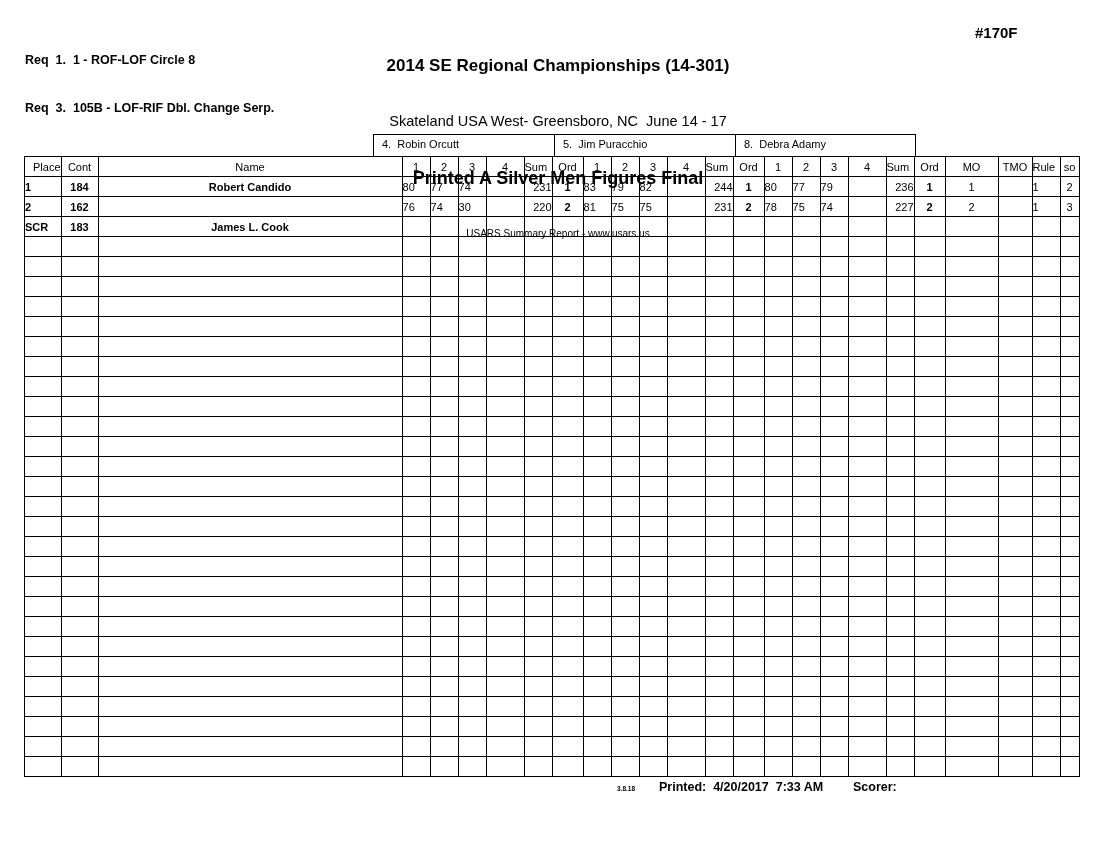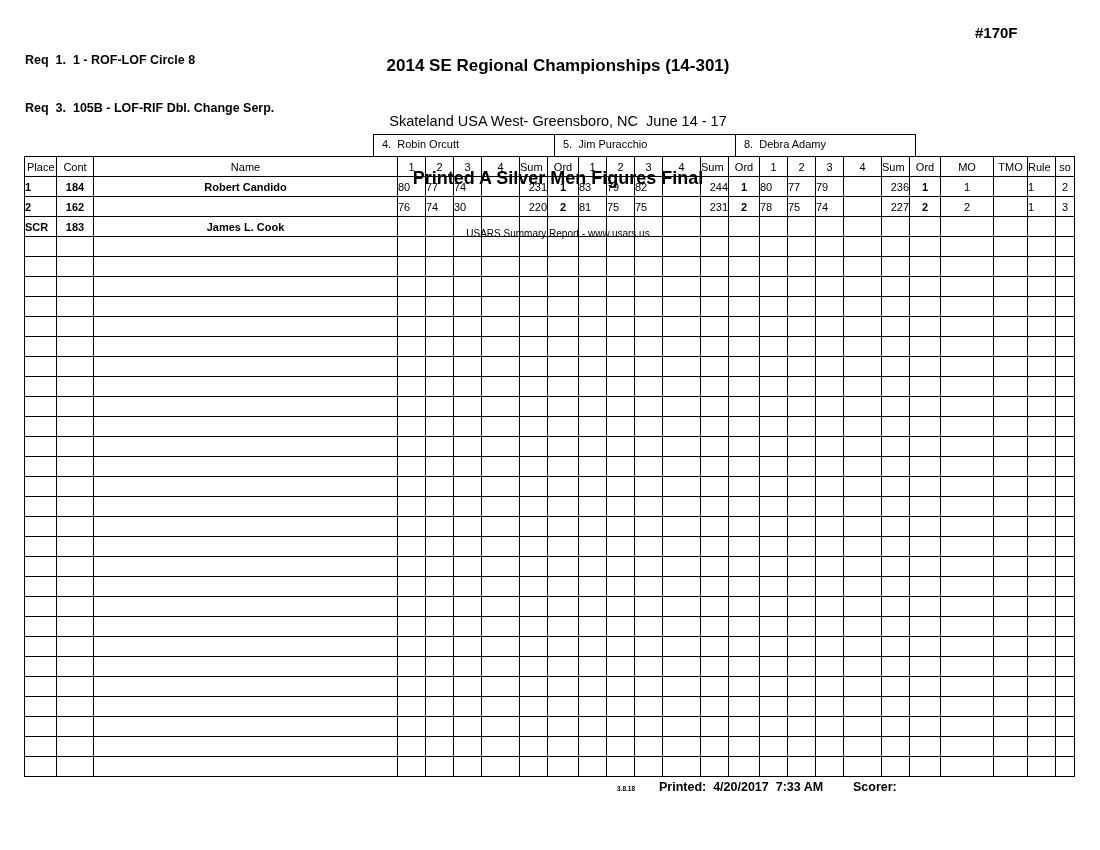--- a/index.html
+++ b/index.html
@@ -37,21 +37,21 @@
   td.c-s4    { width:38px; }
   td.c-sum   { width:28px; text-align:right; padding-right:2px; }
   td.c-ord   { width:31px; text-align:center; font-weight:bold;
                border-left:3px solid #000; border-right:3px solid #000; }
   td.c-mo    { width:53px; text-align:center; }
   td.c-tmo   { width:34px; text-align:center; }
   td.c-rule  { width:28px; text-align:left; }
   td.c-so    { width:19px; text-align:center; }
 
   td.h { font-weight:normal; }
-  td.h.c-place { padding-left:2px;margin-top:28px; }
+  td.h.c-place { padding-left:8px;margin-top:28px; }
   td.h.c-s  { text-align:center; padding-left:0; }
   td.h.c-sum { text-align:left; padding-right:0; }
 
   .ver     { position:absolute; left:617px; top:785px; font-size:6.5px; font-weight:bold; }
   .printed { position:absolute; left:659px; top:780px; font-size:12.5px; font-weight:bold; white-space:pre; }
   .scorer  { position:absolute; left:853px; top:780px; font-size:12.5px; font-weight:bold; }
 </style>
 </head>
 <body>
 

